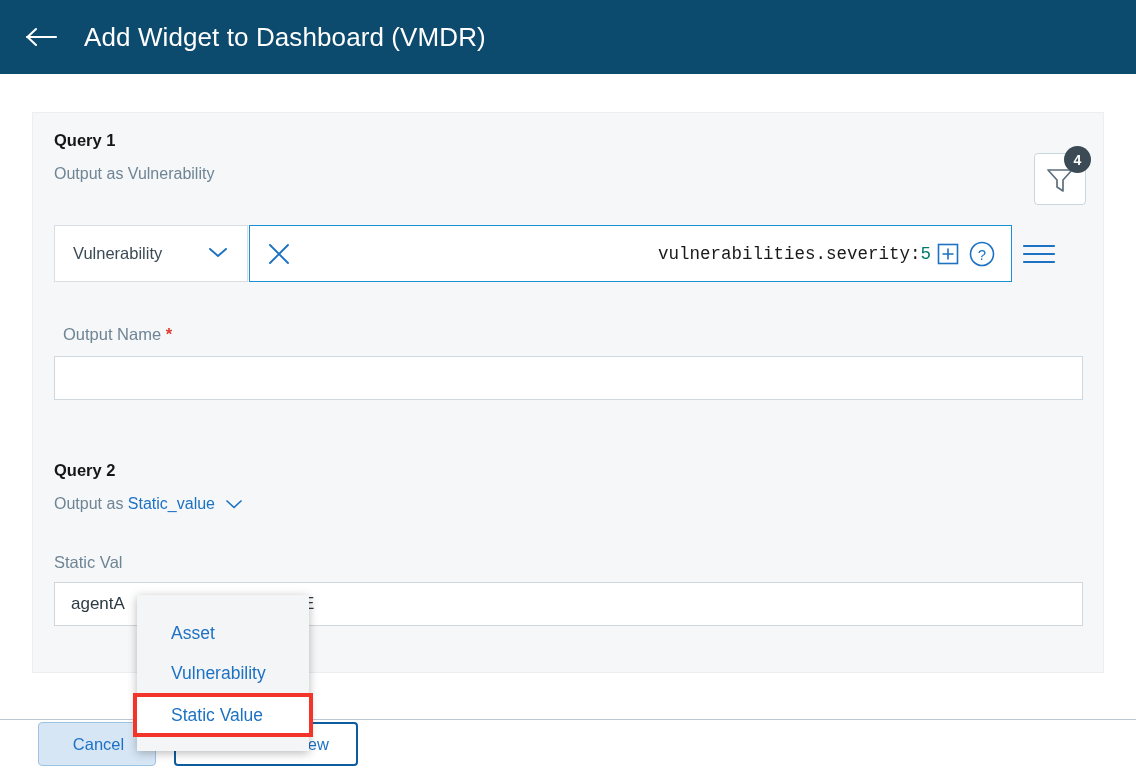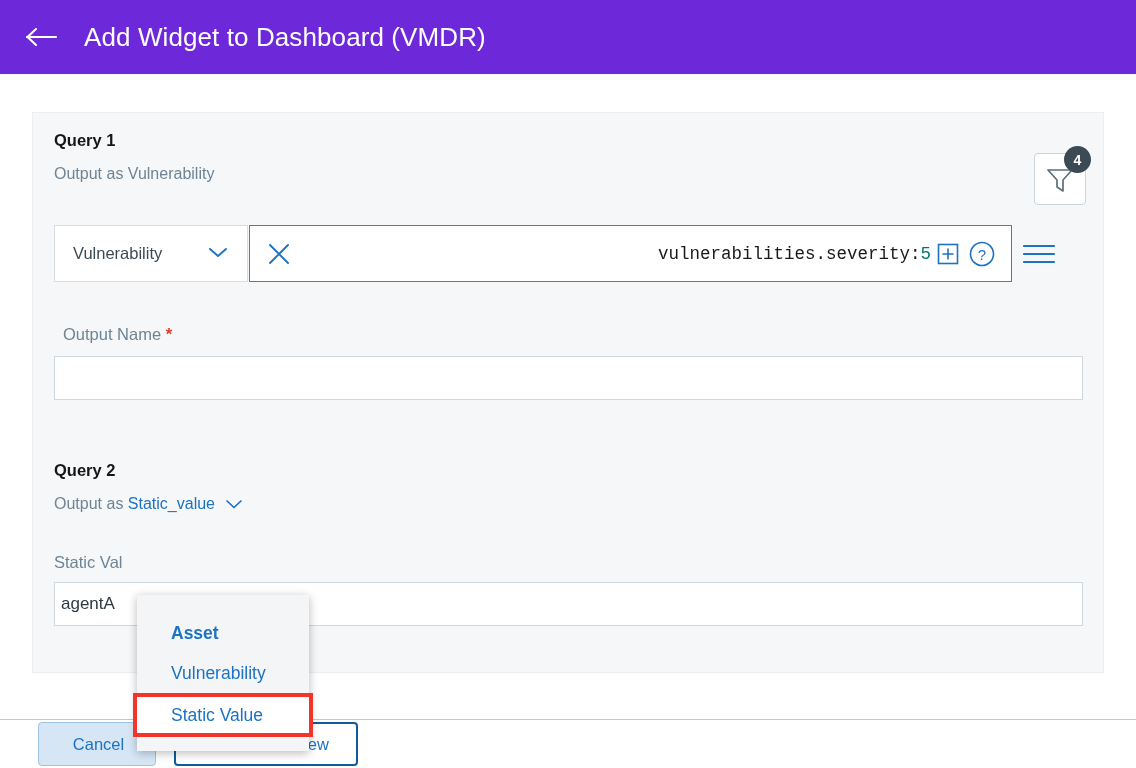--- a/index.html
+++ b/index.html
@@ -6,21 +6,21 @@
   html, body {
     width: 1136px; height: 768px;
     font-family: "Liberation Sans", sans-serif;
     background: #ffffff;
     overflow: hidden;
   }
 
   
   .appbar {
     height: 74px;
-    background: #6d28d9;
+    background: #0c4a6e;
     display: flex;
     align-items: center;
     padding-left: 22px;
     gap: 22px;
   }
   .back-arrow {
     width: 40px; height: 40px;
     display: flex; align-items: center; justify-content: center;
     cursor: pointer;
   }
@@ -152,21 +152,21 @@
     color: #6f8494;
   }
   .req { color: #e03b2f; font-weight: bold; }
   .text-input {
     position: absolute;
     background: #ffffff;
     border: 1px solid #cfd8de;
     height: 44px;
     display: flex;
     align-items: center;
-    padding-left: 6px;
+    padding-left: 16px;
     font-size: 17px;
     color: #2c3a43;
     cursor: text;
   }
 
   
   .menu {
     position: absolute;
     left: 137px; top: 521px;
     width: 172px; height: 156px;
@@ -176,21 +176,21 @@
   }
   .menu-item {
     height: 40px;
     display: flex;
     align-items: center;
     padding-left: 34px;
     font-size: 17.5px;
     color: #1d72c4;
     cursor: pointer;
   }
-  .menu-item.first { margin-top: 18px; font-weight: bold; }
+  .menu-item.first { margin-top: 18px; }
   .menu-item.highlight {
     background: #ffffff;
     border: 4px solid #f2342a;
     margin-left: -4px;
     width: 180px;
     height: 44px;
     padding-left: 34px;
   }
 
   

